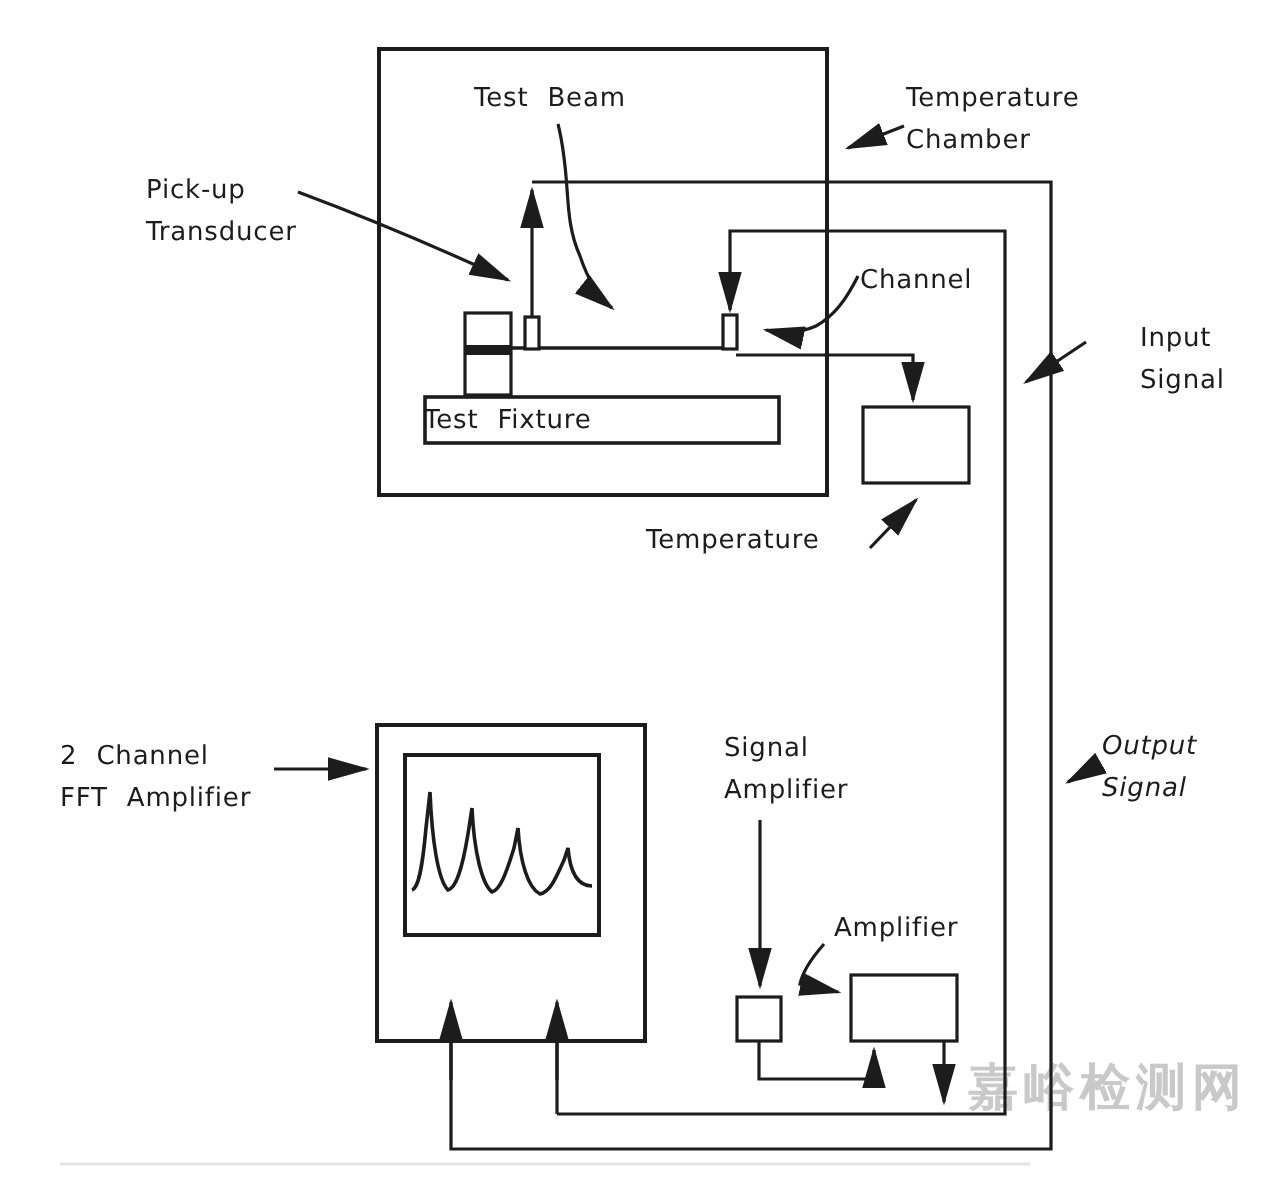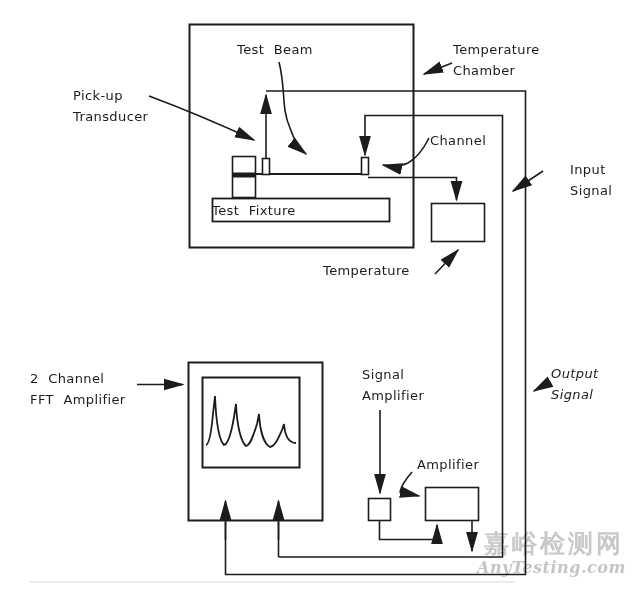--- a/index.html
+++ b/index.html
@@ -37,21 +37,20 @@
     font-family:"DejaVu Serif",serif;
   }
   .fixture-label{left:212px;top:200px;width:166px;}
 </style>
 </head>
 <body>
 
 <div class="canvas">
 
   <div class="wm wm-cjk">嘉峪检测网</div>
-  <div class="wm wm-latin">AnyTesting.com</div>
 
   <svg width="637" height="589" viewBox="0 0 637 589">
     <defs>
       <marker id="arr" viewBox="0 0 12 8" refX="11" refY="4" markerWidth="13" markerHeight="9" orient="auto">
         <path d="M0,0.6 L12,4 L0,7.4 Z" fill="#1c1c1c"></path>
       </marker>
     </defs>
 
     <line x1="30" y1="582" x2="515" y2="582" stroke="#e4e4e4" stroke-width="1.6"></line>
 

